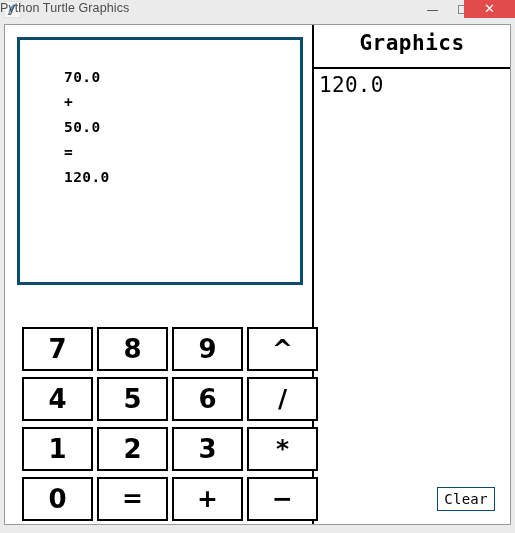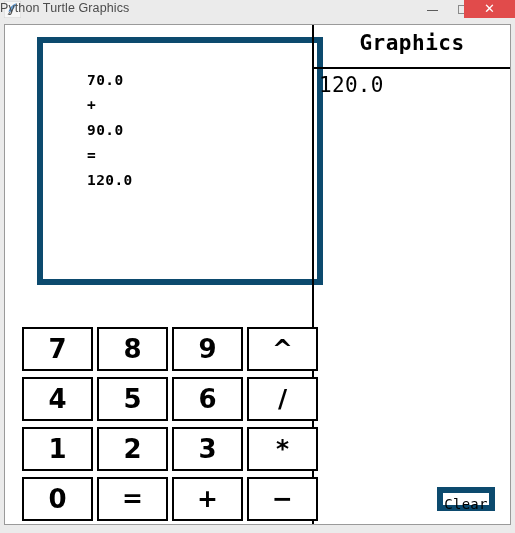--- a/index.html
+++ b/index.html
@@ -103,24 +103,23 @@
     background: #ffffff;
     overflow: hidden;
   }
 
   
   #display-box {
     position: absolute;
     left: 12px; top: 12px;
     width: 286px;
     height: 248px;
-    border: 6px solid #0c4a6e;
-    box-sizing: border-box;
-    background: #ffffff;
-    margin-left: 20px;
+    border: 3px solid #0c4a6e;
+    box-sizing: border-box;
+    background: #ffffff;
   }
   .display-line {
     position: absolute;
     left: 44px;
     font-family: "DejaVu Sans Mono", "Liberation Mono", monospace;
     font-weight: bold;
     font-size: 14.5px;
     color: #000000;
     white-space: pre;
     letter-spacing: 0.4px;
@@ -203,21 +202,21 @@
   }
   .key.op { font-size: 25px; }
 
   
   #clear-button {
     position: absolute;
     left: 432px;
     top: 462px;
     width: 58px;
     height: 24px;
-    border: 6px solid #0c4a6e;
+    border: 1px solid #0c4a6e;
     box-sizing: border-box;
     background: #ffffff;
     font-family: "DejaVu Sans Mono", "Liberation Mono", monospace;
     font-size: 14px;
     color: #000000;
     text-align: center;
     line-height: 22px;
     letter-spacing: 0.3px;
     cursor: default;
   }
@@ -248,21 +247,21 @@
       <div class="glyph">✕</div>
     </div>
   </div>
 
   <div id="canvas-outer">
     <div id="canvas">
 
       <div id="display-box">
         <div class="display-line" id="dl0">70.0</div>
         <div class="display-line" id="dl1">+</div>
-        <div class="display-line" id="dl2">90.0</div>
+        <div class="display-line" id="dl2">50.0</div>
         <div class="display-line" id="dl3">=</div>
         <div class="display-line" id="dl4">120.0</div>
       </div>
 
       <div id="history-divider"></div>
       <div id="history-panel">
         <div id="history-title">Graphics</div>
         <div id="history-rule"></div>
         <div id="history-list">
             <div class="history-entry">120.0</div>

